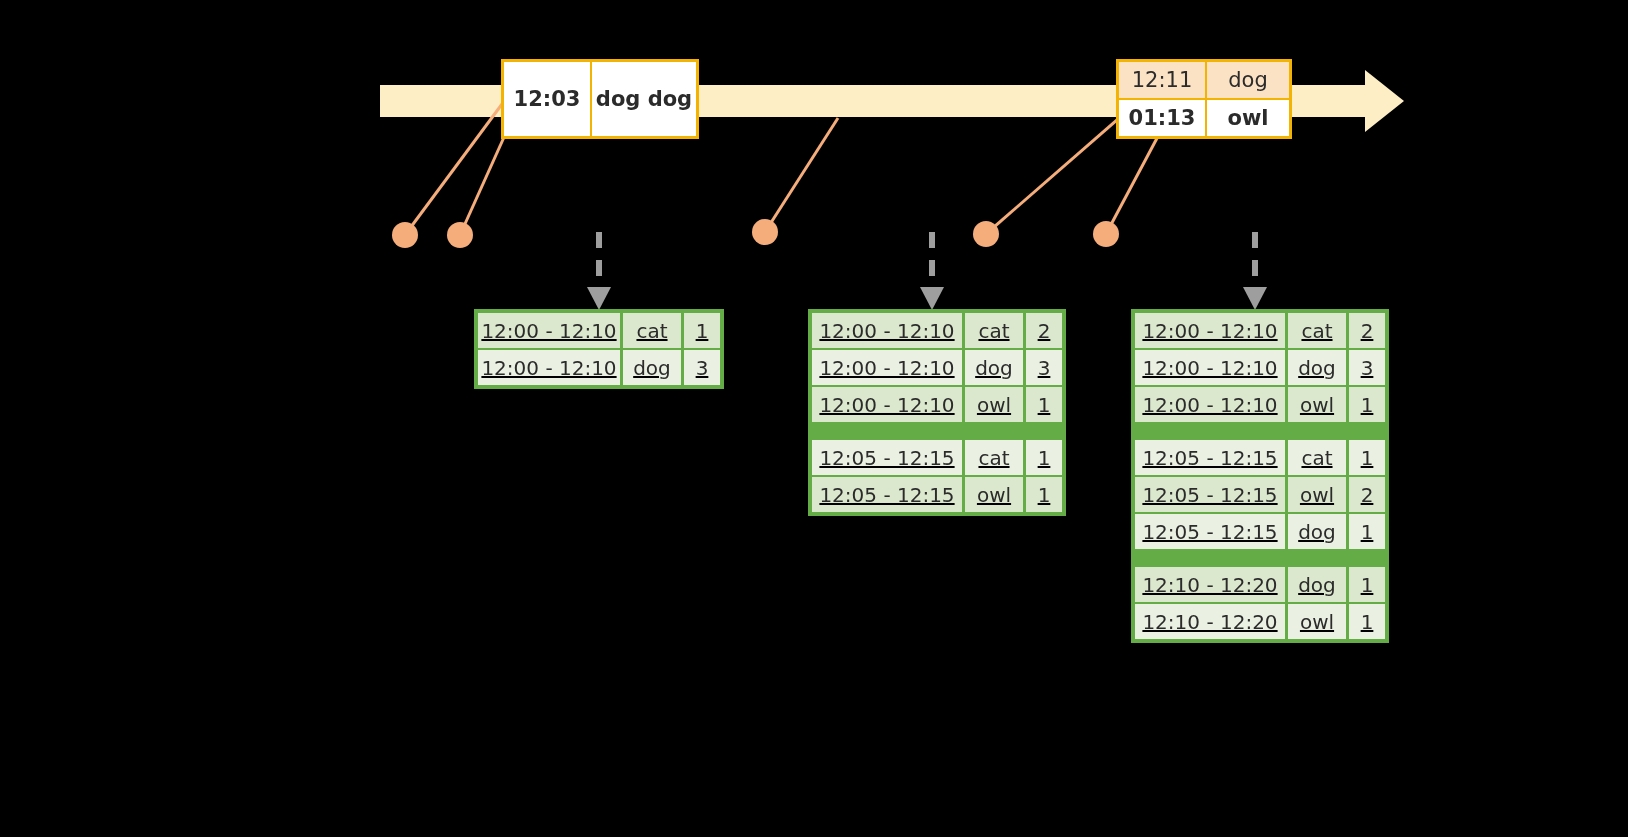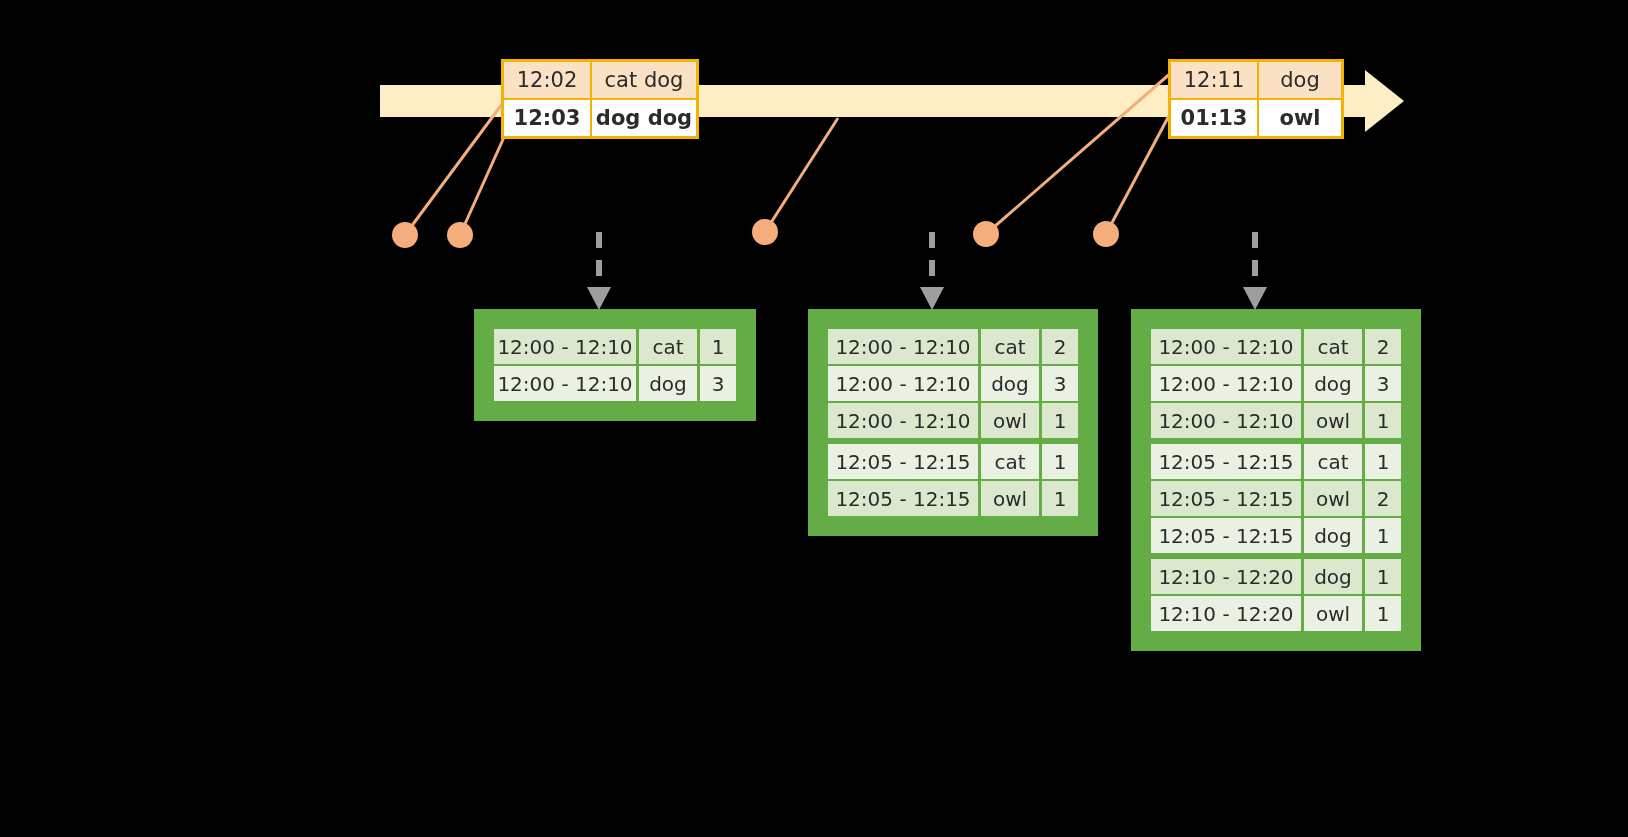--- a/index.html
+++ b/index.html
@@ -77,29 +77,30 @@
 
   
   .result-table {
     position: absolute;
     border: 4px solid #64ad46;
     box-sizing: border-box;
     background: #64ad46;
     display: flex;
     flex-direction: column;
     gap: 3px;
-    padding: 16px;
+    padding: 0;
+    text-decoration: underline;
   }
   .rt-group {
     display: flex;
     flex-direction: column;
     gap: 2px;
   }
   .rt-group + .rt-group {
-    margin-top: 3px;
+    margin-top: 15px;
   }
   .rt-row {
     display: flex;
     height: 35px;
     gap: 3px;
   }
   .rt-cell {
     display: flex;
     align-items: center;
     justify-content: center;
@@ -128,31 +129,27 @@
   <svg class="conn-svg">
     <line x1="405" y1="235" x2="505" y2="100" stroke="#f4ad7b" stroke-width="3"></line>
     <line x1="460" y1="235" x2="505" y2="135" stroke="#f4ad7b" stroke-width="3"></line>
     <line x1="765" y1="232" x2="838" y2="118" stroke="#f4ad7b" stroke-width="3"></line>
     <line x1="986" y1="234" x2="1172" y2="72" stroke="#f4ad7b" stroke-width="3"></line>
     <line x1="1106" y1="234" x2="1172" y2="110" stroke="#f4ad7b" stroke-width="3"></line>
   </svg>
 
   <div class="event-box" style="left:501px; top:59px; width:198px; height:80px;">
     <div class="event-row">
-      <div class="event-cell time ev-shade-dark">12:02</div>
-      <div class="event-cell val ev-shade-dark">cat dog</div>
-    </div>
-    <div class="event-row">
       <div class="event-cell time ev-shade-light">12:03</div>
       <div class="event-cell val ev-shade-light">dog dog</div>
     </div>
   </div>
 
 
-  <div class="event-box" style="left:1168px; top:59px; width:176px; height:80px;">
+  <div class="event-box" style="left:1116px; top:59px; width:176px; height:80px;">
     <div class="event-row">
       <div class="event-cell time ev-shade-dark">12:11</div>
       <div class="event-cell val ev-shade-dark">dog</div>
     </div>
     <div class="event-row">
       <div class="event-cell time ev-shade-light">01:13</div>
       <div class="event-cell val ev-shade-light">owl</div>
     </div>
   </div>
 

